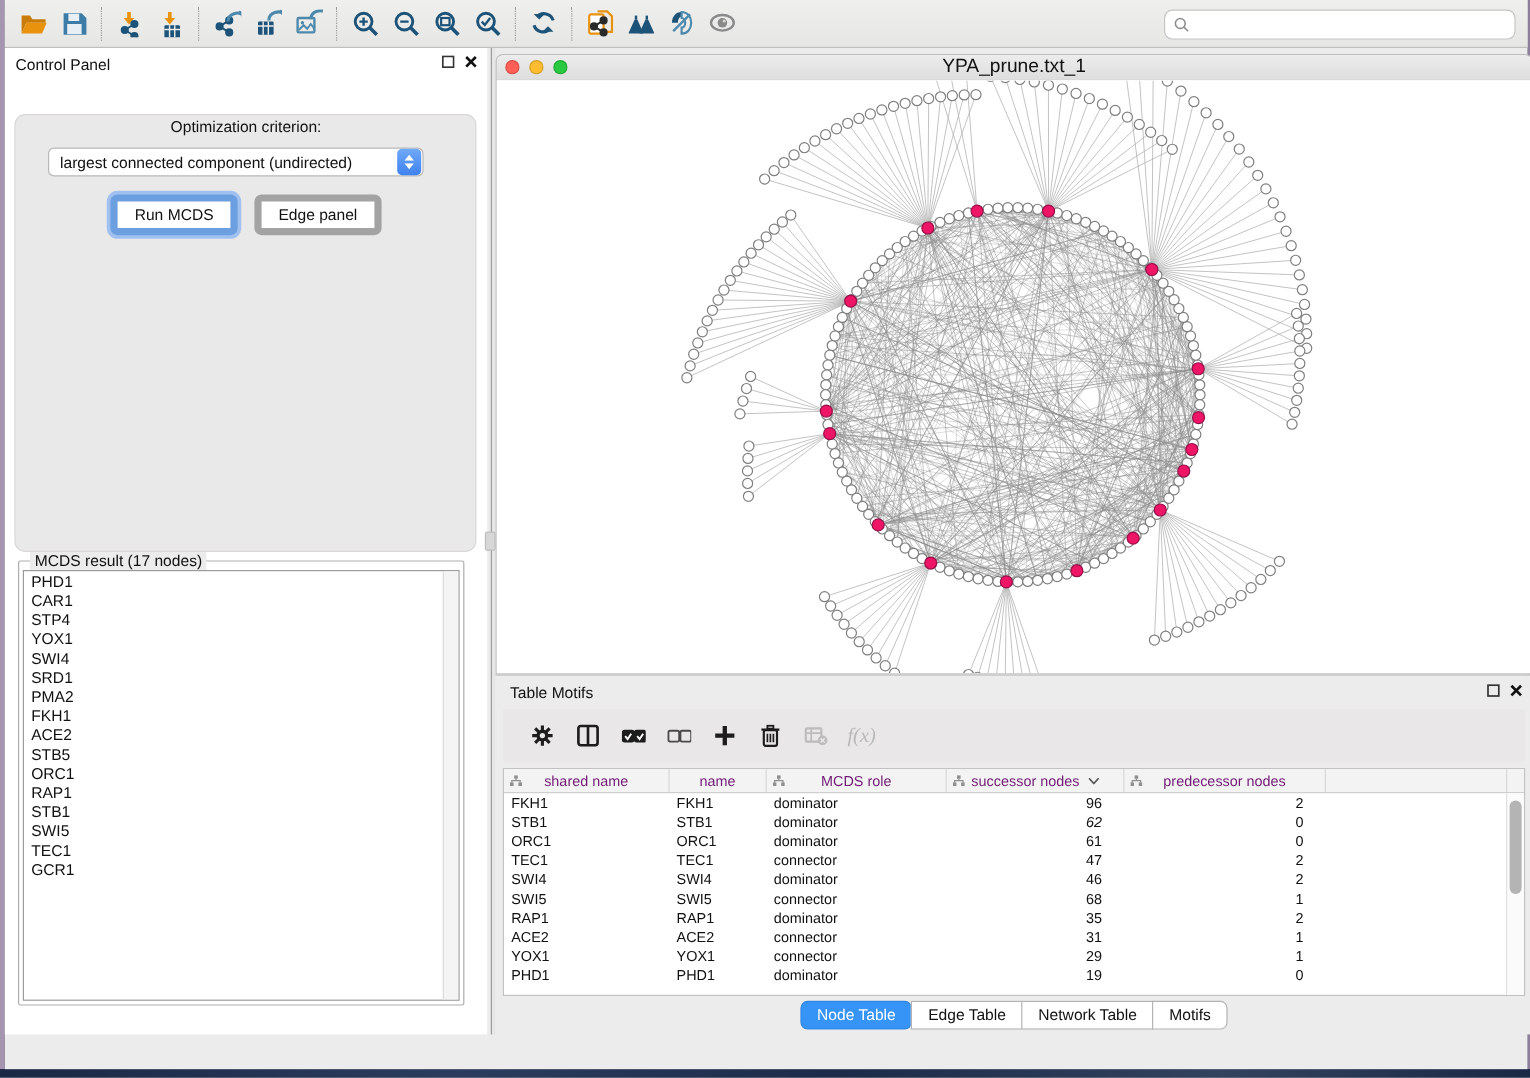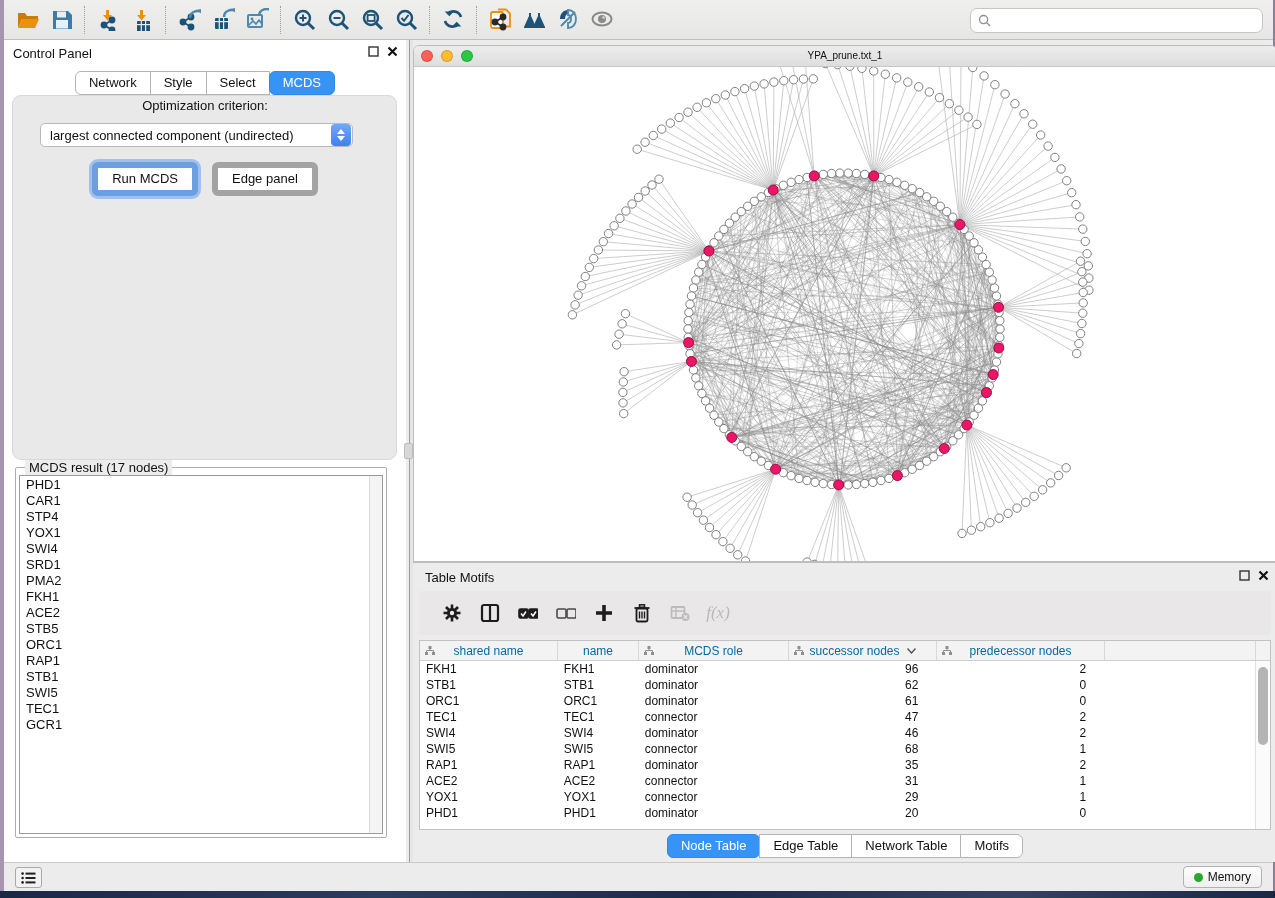--- a/index.html
+++ b/index.html
@@ -68,35 +68,35 @@
     background:#d7d7d7; border:1px solid #bdbdbd; border-radius:2px; }
   .h-split-handle { position:absolute; left:827px; top:552px; width:12px; height:7px;
     background:#c9c9c9; border:1px solid #b2b2b2; border-radius:1px; }
 
   
   .netwin { position:absolute; left:409px; top:45px; width:864px; height:517px; background:#fff;
     border:1px solid #bdbdbd; border-radius:6px 6px 0 0; }
   .netwin-titlebar { height:21px; background:linear-gradient(#ececec,#dedede);
     border-bottom:1px solid #c6c6c6; border-radius:6px 6px 0 0; position:relative; }
   .tlight { position:absolute; top:4px; width:12px; height:12px; border-radius:50%; }
-  .netwin-title { width:100%; text-align:center; font-size:10px; line-height:20px; color:#111; }
+  .netwin-title { width:100%; text-align:center; font-size:16px; line-height:20px; color:#111; }
   .net-canvas { position:absolute; left:0; top:21px; width:862px; height:494px; background:#fff; overflow:hidden; }
 
   
   .tpanel { position:absolute; left:409px; top:562px; width:864px; height:300px; background:#ececec;
     border-top:1px solid #bdbdbd; }
   .tp-toolbar { position:absolute; left:6px; top:28px; width:852px; height:44px;
     background:#e9e7e7; border-radius:3px; display:flex; align-items:center; padding-left:14px; gap:0; }
   .tp-icon { width:38px; height:40px; display:flex; align-items:center; justify-content:center; cursor:default; }
   .fx-label { font-family:"Liberation Serif", serif; font-style:italic; font-size:17px; color:#b9b9b9; }
   .ntable { position:absolute; left:6px; top:77px; width:852px; height:190px; background:#fff;
     border:1px solid #c2c2c2; }
   .ntable-header { display:flex; height:20px; background:#f4f3f3; border-bottom:1px solid #cfcfcf; }
   .col-h { position:relative; display:flex; align-items:center; justify-content:center;
-    font-size:12px; color:#0369a1; border-right:1px solid #d8d8d8; }
+    font-size:12px; color:#701a75; border-right:1px solid #d8d8d8; }
   .col-h .mini { position:absolute; left:5px; top:5px; }
   .ntable-body { position:absolute; left:0; top:20px; right:15px; bottom:0; overflow:hidden; }
   .nrow { display:flex; height:16px; font-size:12px; color:#111; }
   .ncell { padding:1px 6px 0; white-space:nowrap; overflow:hidden; }
   .ncell.num { text-align:right; padding-right:18px; }
   .tb-scroll { position:absolute; right:0; top:20px; width:15px; bottom:0; background:#fbfbfb;
     border-left:1px solid #e0e0e0; }
   .tb-thumb { position:absolute; left:2px; top:6px; width:10px; height:78px; background:#b4b4b4; border-radius:5px; }
   .tp-tabs { position:absolute; left:0; top:271px; width:100%; display:flex; justify-content:center; }
 
@@ -286,28 +286,20 @@
     <div class="panel-head">
       <span class="panel-title">Control Panel</span>
       <span class="panel-btns">
         <svg width="11" height="11" viewBox="0 0 11 11">
             <rect x="1" y="1" width="9" height="9" fill="none" stroke="#333" stroke-width="1.4"></rect>
           </svg>
         <svg width="11" height="11" viewBox="0 0 11 11">
             <path d="M1.5 1.5 L9.5 9.5 M9.5 1.5 L1.5 9.5" stroke="#111" stroke-width="2.2"></path>
           </svg>
       </span>
-    </div>
-    <div class="tabs-row">
-      <div class="seg" id="cp-tabs">
-          <div class="seg-btn">Network</div>
-          <div class="seg-btn">Style</div>
-          <div class="seg-btn">Select</div>
-          <div class="seg-btn sel">MCDS</div>
-        </div>
     </div>
     <div class="mcds-box"></div>
     <div class="opt-label">Optimization criterion:</div>
     <div class="opt-select">
       <span class="val">largest connected component (undirected)</span>
       <span class="opt-stepper">
         <svg width="8" height="5" viewBox="0 0 8 5">
             <path d="M4 0 L8 5 L0 5 Z" fill="#fff"></path>
           </svg>
         <svg width="8" height="5" viewBox="0 0 8 5">
@@ -1509,21 +1501,21 @@
             <div class="ncell" style="width: 81px;">FKH1</div>
             <div class="ncell" style="width: 150px;">dominator</div>
             <div class="ncell num" style="width: 148px;">96</div>
             <div class="ncell num" style="width: 168px;">2</div>
             <div class="ncell" style="width: 151px;"></div>
           </div>
           <div class="nrow">
             <div class="ncell" style="width: 138px;">STB1</div>
             <div class="ncell" style="width: 81px;">STB1</div>
             <div class="ncell" style="width: 150px;">dominator</div>
-            <div class="ncell num" style="width: 148px;">62</div>
+            <div class="ncell num" style="width: 148px; font-style: italic;">62</div>
             <div class="ncell num" style="width: 168px;">0</div>
             <div class="ncell" style="width: 151px;"></div>
           </div>
           <div class="nrow">
             <div class="ncell" style="width: 138px;">ORC1</div>
             <div class="ncell" style="width: 81px;">ORC1</div>
             <div class="ncell" style="width: 150px;">dominator</div>
             <div class="ncell num" style="width: 148px;">61</div>
             <div class="ncell num" style="width: 168px;">0</div>
             <div class="ncell" style="width: 151px;"></div>
@@ -1573,49 +1565,33 @@
             <div class="ncell" style="width: 81px;">YOX1</div>
             <div class="ncell" style="width: 150px;">connector</div>
             <div class="ncell num" style="width: 148px;">29</div>
             <div class="ncell num" style="width: 168px;">1</div>
             <div class="ncell" style="width: 151px;"></div>
           </div>
           <div class="nrow">
             <div class="ncell" style="width: 138px;">PHD1</div>
             <div class="ncell" style="width: 81px;">PHD1</div>
             <div class="ncell" style="width: 150px;">dominator</div>
-            <div class="ncell num" style="width: 148px;">20</div>
+            <div class="ncell num" style="width: 148px;">19</div>
             <div class="ncell num" style="width: 168px;">0</div>
             <div class="ncell" style="width: 151px;"></div>
           </div>
         </div>
       <div class="tb-scroll">
         <div class="tb-thumb"></div>
       </div>
     </div>
     <div class="tp-tabs">
       <div class="seg" id="tp-tabs">
           <div class="seg-btn sel">Node Table</div>
           <div class="seg-btn">Edge Table</div>
           <div class="seg-btn">Network Table</div>
           <div class="seg-btn">Motifs</div>
         </div>
     </div>
   </div>
 
-  <div class="statusbar">
-    <div class="list-btn">
-      <svg width="15" height="12" viewBox="0 0 15 12">
-        <circle cx="1.6" cy="1.6" r="1.3" fill="#222"></circle>
-          <rect x="4.5" y="0.6" width="10" height="2" fill="#222"></rect>
-        <circle cx="1.6" cy="6" r="1.3" fill="#222"></circle>
-          <rect x="4.5" y="5" width="10" height="2" fill="#222"></rect>
-        <circle cx="1.6" cy="10.4" r="1.3" fill="#222"></circle>
-          <rect x="4.5" y="9.4" width="10" height="2" fill="#222"></rect>
-      </svg>
-    </div>
-    <div class="mem-btn">
-      <span class="mem-dot" id="mem-dot" style="background: rgb(43, 165, 43);"></span>
-      <span>Memory</span>
-    </div>
-  </div>
 
 </div>
 
 </body></html>

